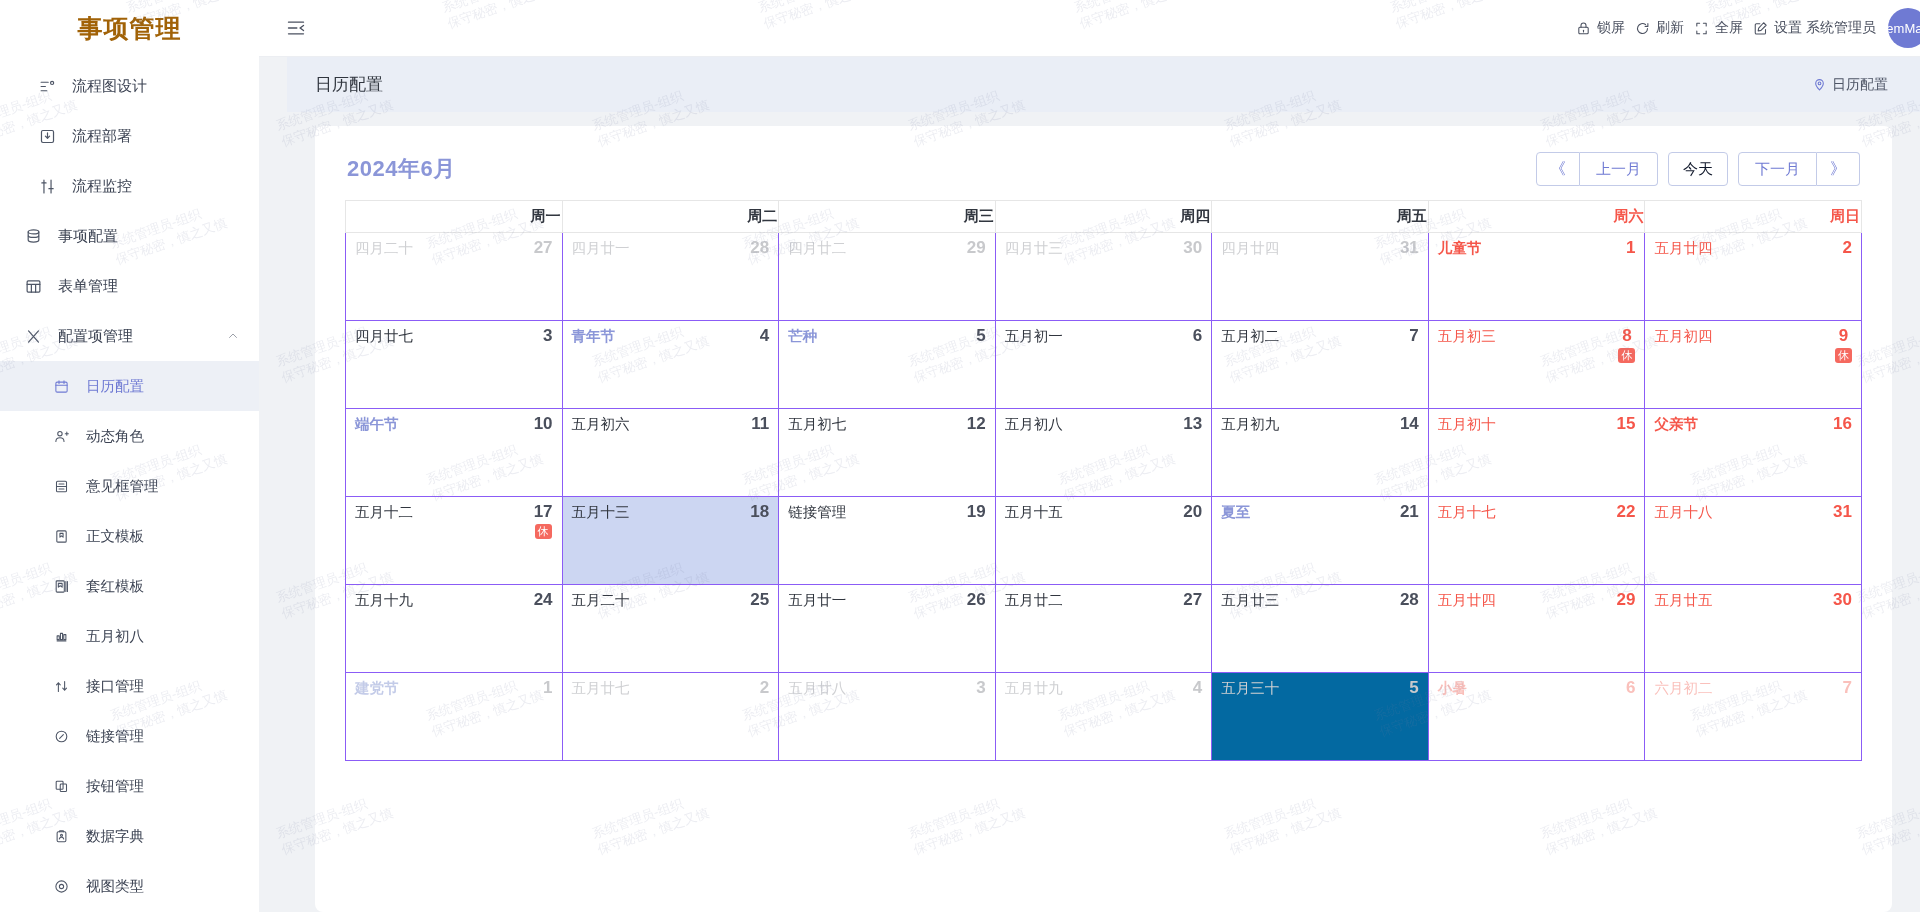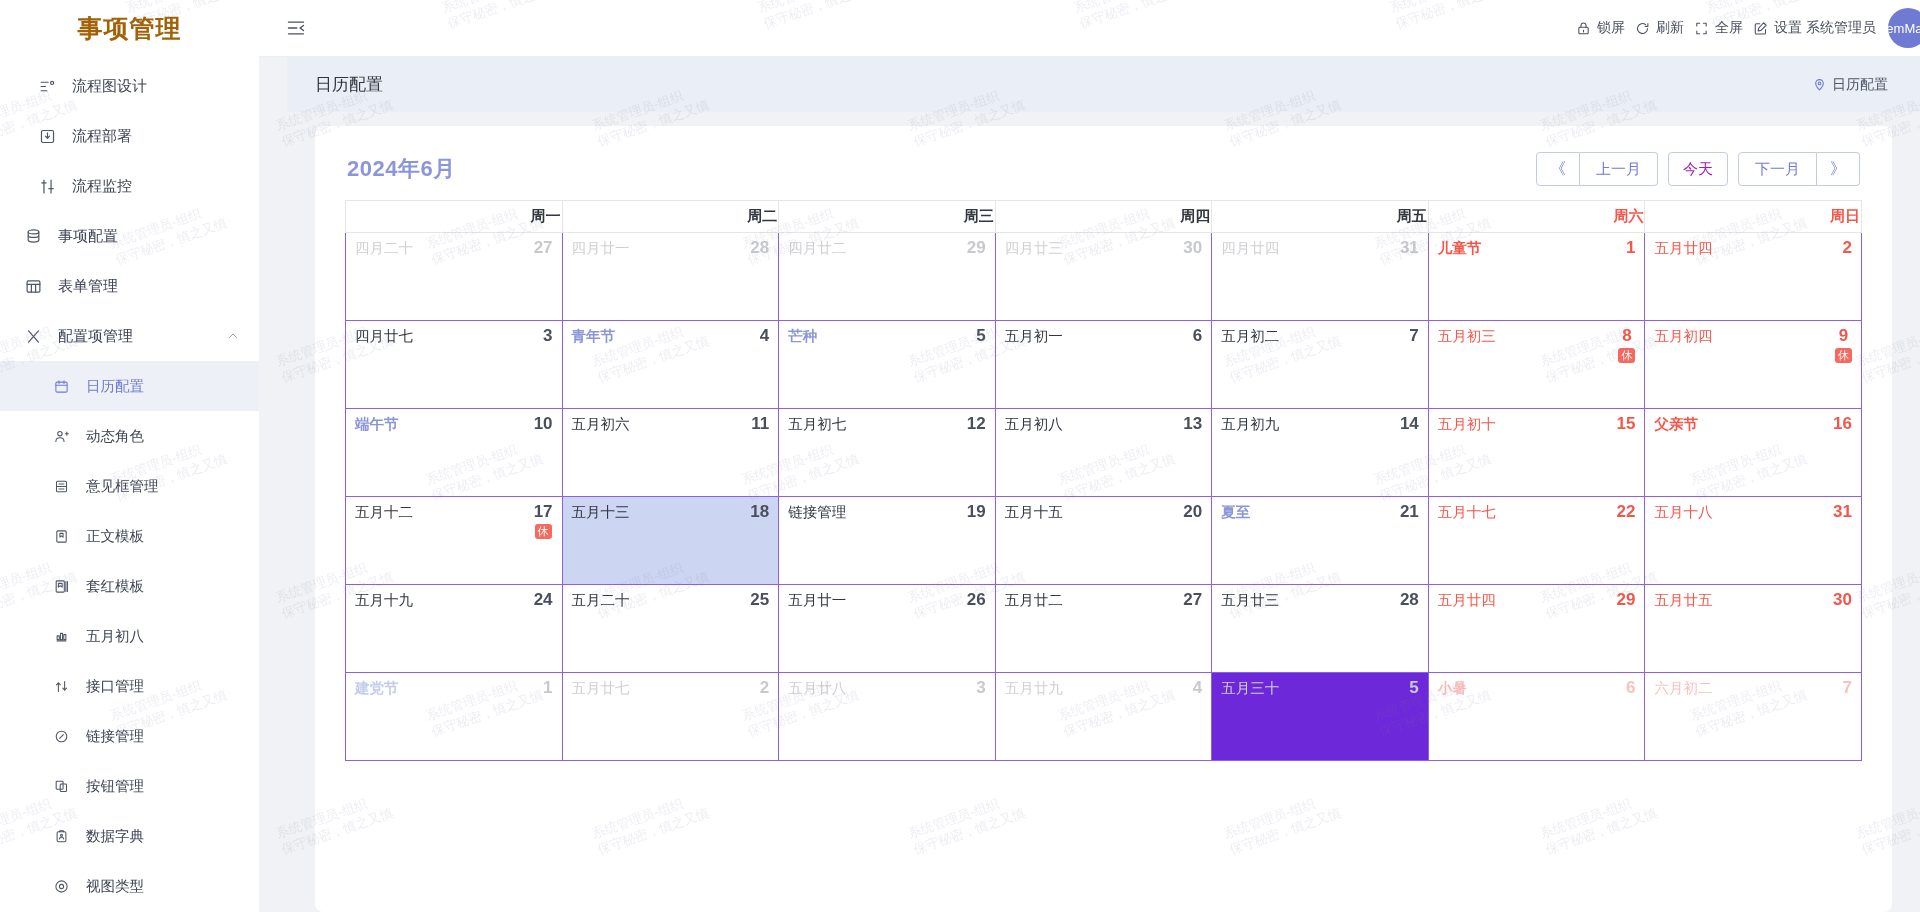--- a/index.html
+++ b/index.html
@@ -97,21 +97,21 @@
   .btn-group { display: flex; }
   .btn {
     border: 1px solid #c3cbe8; background: #fff; color: #6f7ad3;
     font-size: 15px; height: 34px; padding: 0 16px;
     display: flex; align-items: center; justify-content: center; cursor: pointer;
     font-family: "Liberation Sans", sans-serif;
   }
   .btn-group .btn:first-child { border-radius: 4px 0 0 4px; }
   .btn-group .btn:last-child { border-radius: 0 4px 4px 0; border-left: none; }
   .btn-group .btn:only-child { border-radius: 4px; border-left: 1px solid #c3cbe8; }
-  .btn.today { border-radius: 4px; color: #a21caf; padding: 0 14px; }
+  .btn.today { border-radius: 4px; color: #0f172a; padding: 0 14px; }
   .btn.arrow { padding: 0 13px; font-size: 16px; }
 
   table.cal { width: 100%; border-collapse: collapse; table-layout: fixed; }
   table.cal th {
     border: 1px solid #e6e6e6; height: 32px;
     font-size: 15px; font-weight: 700; color: #31363f; text-align: right;
   }
   table.cal th.weekend { color: #f5564a; }
   table.cal td {
     border: 1px solid #8b5cf6; height: 88px; vertical-align: top;
@@ -128,21 +128,21 @@
   }
   
   td.other .lunar, td.other .daynum { color: #c8c9cc; }
   td.other .lunar { color: #cfd0d3; }
   td.holiday .lunar { color: #f5564a; font-weight: 700; }
   td.wknd .lunar { color: #f5564a; }
   td.wknd .daynum { color: #f5564a; }
   td.holiday .daynum { color: #f5564a; }
   td.festival .lunar { color: #8b96d8; font-weight: 700; }
   td.selected { background: #ccd6f2; }
-  td.next-sel { background: #6d28d9; text-align: center; }
+  td.next-sel { background: #0369a1; text-align: center; }
   td.other.wknd .lunar, td.other.wknd .daynum { color: #fac0bb; }
   td.other.holiday .lunar, td.other.holiday .daynum { color: #fac0bb; }
   td.other.festival .lunar { color: #c3cbe8; font-weight: 700; }
   td.other.festival .daynum { color: #c8c9cc; }
   td.lastrow { height: 82px; }
 
   
   .wm-layer {
     position: absolute; inset: 0; pointer-events: none; z-index: 50;
     overflow: hidden;

